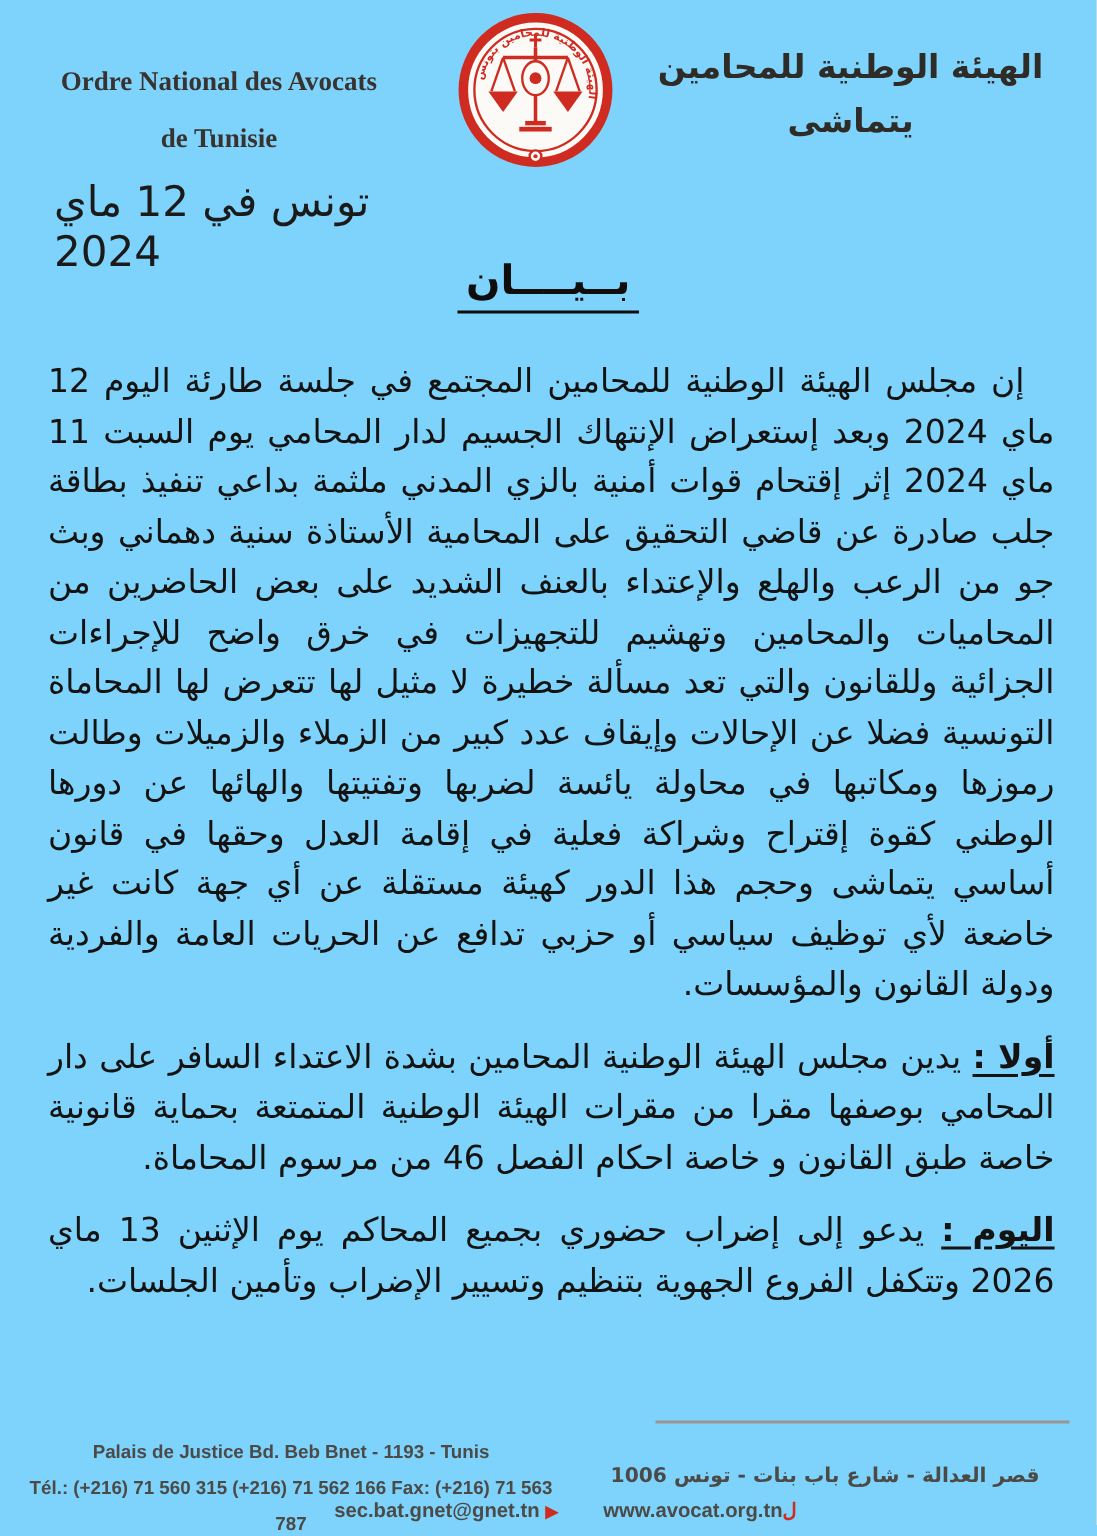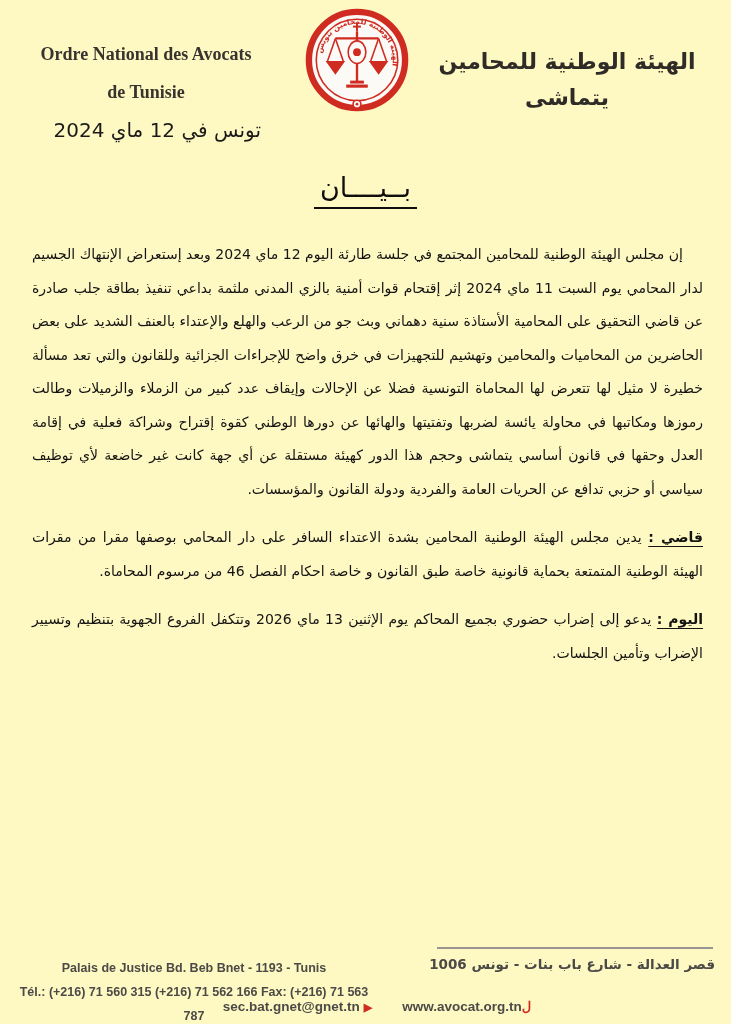--- a/index.html
+++ b/index.html
@@ -1,78 +1,77 @@
 <!DOCTYPE html>
 <html><head>
 <meta charset="utf-8">
 <style>
   * { margin:0; padding:0; box-sizing:border-box; }
   html,body { background:#e8e5de; }
   .page {
     position:relative;
     width:731px; height:1024px;
     margin:0 auto;
-    background:#fef9c3;
+    background:#7dd3fc;
     color:#161514;
     font-family:"DejaVu Sans", sans-serif;
     overflow:hidden;
   }
   
   .org-fr {
     position:absolute; top:36px; left:26px; width:240px;
     text-align:center;
     font-family:"Liberation Serif", serif;
     font-weight:bold; font-size:18px; color:#38332e;
     line-height:2.1;
   }
   .logo-wrap { position:absolute; top:6px; left:303px; width:108px; height:108px; }
   .org-ar {
     position:absolute; top:28px; right:24px; width:280px;
     direction:rtl; text-align:center;
     font-weight:bold; font-size:22px; color:#2f2b26;
     line-height:1.65;
-    margin-top:16px;
   }
   
   .date-line {
     position:absolute; top:118px; left:36px; width:225px;
-    direction:rtl; text-align:right;
-    font-size:20px; color:#1b1a18;
+    direction:rtl; text-align:left;
+    font-size:28px; color:#1b1a18;
   }
   .doc-title {
     position:absolute; top:172px; left:0; width:100%;
     text-align:center;
   }
   .doc-title span {
-    font-size:27px; font-weight:normal; color:#0f0e0d;
+    font-size:27px; font-weight:bold; color:#0f0e0d;
     border-bottom:2.5px solid #0f0e0d;
     padding:0 6px 4px;
   }
   
   .body-text {
     position:absolute; top:238px; left:32px; right:28px;
     direction:rtl;
     text-align:justify;
-    font-size:14px; line-height:33.5px; color:#141312;
+    font-size:22px; line-height:33.5px; color:#141312;
   }
   .body-text p.lead { text-indent:20px; }
   .body-text p + p { margin-top:15px; }
   .para-label { font-weight:bold; text-decoration:underline; text-underline-offset:4px; }
   
   .footer-sep { position:absolute; top:947px; left:437px; width:276px; height:1.5px; background:#9a9691; }
   .footer-fr {
     position:absolute; top:957px; left:14px; width:360px;
     text-align:center;
     font-family:"Liberation Sans", sans-serif;
     font-weight:bold; font-size:12.5px; color:#4c4a47;
     line-height:1.9;
   }
   .footer-ar {
-    position:absolute; top:952px; right:16px; width:330px;
-    direction:rtl; 
+    position:absolute; top:972px; right:16px; width:330px;
+    direction:rtl; text-align:center;
     font-weight:bold; font-size:13.5px; color:#4c4a47;
     line-height:1.8;
   }
   .footer-ar .phones { font-size:11.5px; letter-spacing:0; }
   .footer-bottom {
     position:absolute; top:999px; left:0; width:100%;
     display:flex; justify-content:center; align-items:center; gap:30px;
     transform:translateX(12px);
     font-family:"Liberation Sans", sans-serif;
     font-weight:bold; font-size:13.5px; color:#4c4a47;
@@ -131,21 +130,21 @@
   </div>
 
   <div class="date-line">تونس في 12 ماي 2024</div>
 
   <div class="doc-title">
     <span>بــيــــان</span>
   </div>
 
   <div class="body-text">
     <p class="lead">إن مجلس الهيئة الوطنية للمحامين المجتمع في جلسة طارئة اليوم 12 ماي 2024 وبعد إستعراض الإنتهاك الجسيم لدار المحامي يوم السبت 11 ماي 2024 إثر إقتحام قوات أمنية بالزي المدني ملثمة بداعي تنفيذ بطاقة جلب صادرة عن قاضي التحقيق على المحامية الأستاذة سنية دهماني وبث جو من الرعب والهلع والإعتداء بالعنف الشديد على بعض الحاضرين من المحاميات والمحامين وتهشيم للتجهيزات في خرق واضح للإجراءات الجزائية وللقانون والتي تعد مسألة خطيرة لا مثيل لها تتعرض لها المحاماة التونسية فضلا عن الإحالات وإيقاف عدد كبير من الزملاء والزميلات وطالت رموزها ومكاتبها في محاولة يائسة لضربها وتفتيتها والهائها عن دورها الوطني كقوة إقتراح وشراكة فعلية في إقامة العدل وحقها في قانون أساسي يتماشى وحجم هذا الدور كهيئة مستقلة عن أي جهة كانت غير خاضعة لأي توظيف سياسي أو حزبي تدافع عن الحريات العامة والفردية ودولة القانون والمؤسسات.</p>
-    <p><span class="para-label">قاضي :</span> <span>يدين مجلس الهيئة الوطنية المحامين بشدة الاعتداء السافر على دار المحامي بوصفها مقرا من مقرات الهيئة الوطنية المتمتعة بحماية قانونية خاصة طبق القانون و خاصة احكام الفصل 46 من مرسوم المحاماة.</span></p>
+    <p><span class="para-label">أولا :</span> <span>يدين مجلس الهيئة الوطنية المحامين بشدة الاعتداء السافر على دار المحامي بوصفها مقرا من مقرات الهيئة الوطنية المتمتعة بحماية قانونية خاصة طبق القانون و خاصة احكام الفصل 46 من مرسوم المحاماة.</span></p>
     <p><span class="para-label">اليوم :</span> <span>يدعو إلى إضراب حضوري بجميع المحاكم يوم الإثنين 13 ماي 2026 وتتكفل الفروع الجهوية بتنظيم وتسيير الإضراب وتأمين الجلسات.</span></p>
   </div>
 
   <div class="footer-sep"></div>
 
   <div class="footer-fr">
     <div>Palais de Justice Bd.  Beb Bnet - 1193 - Tunis</div>
     <div>Tél.: (+216) 71 560 315 (+216) 71 562 166 Fax: (+216) 71 563 787</div>
   </div>
 

